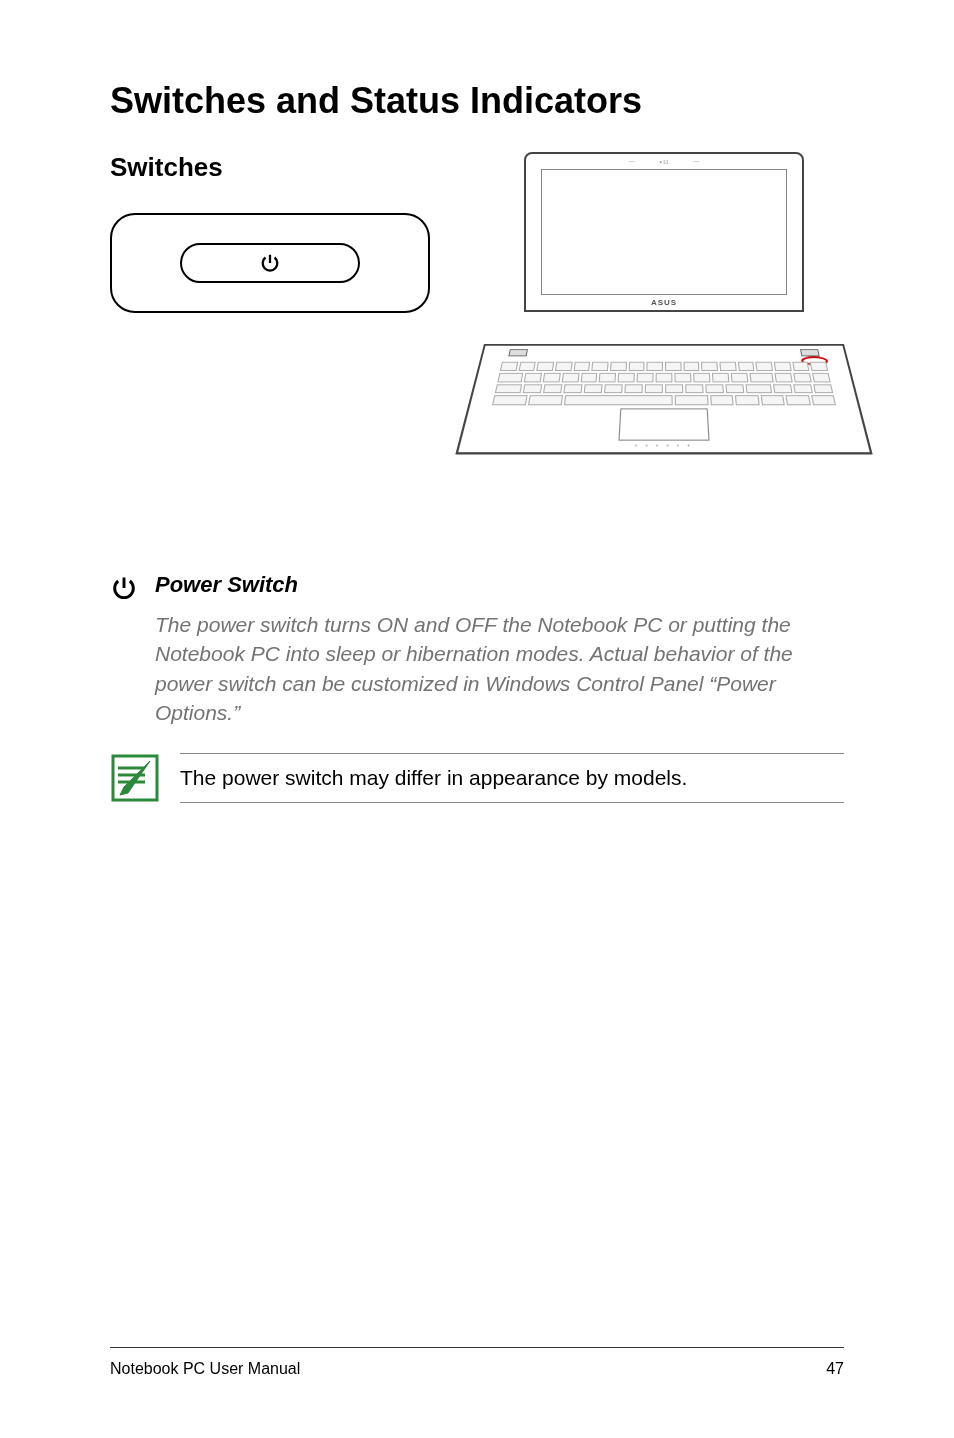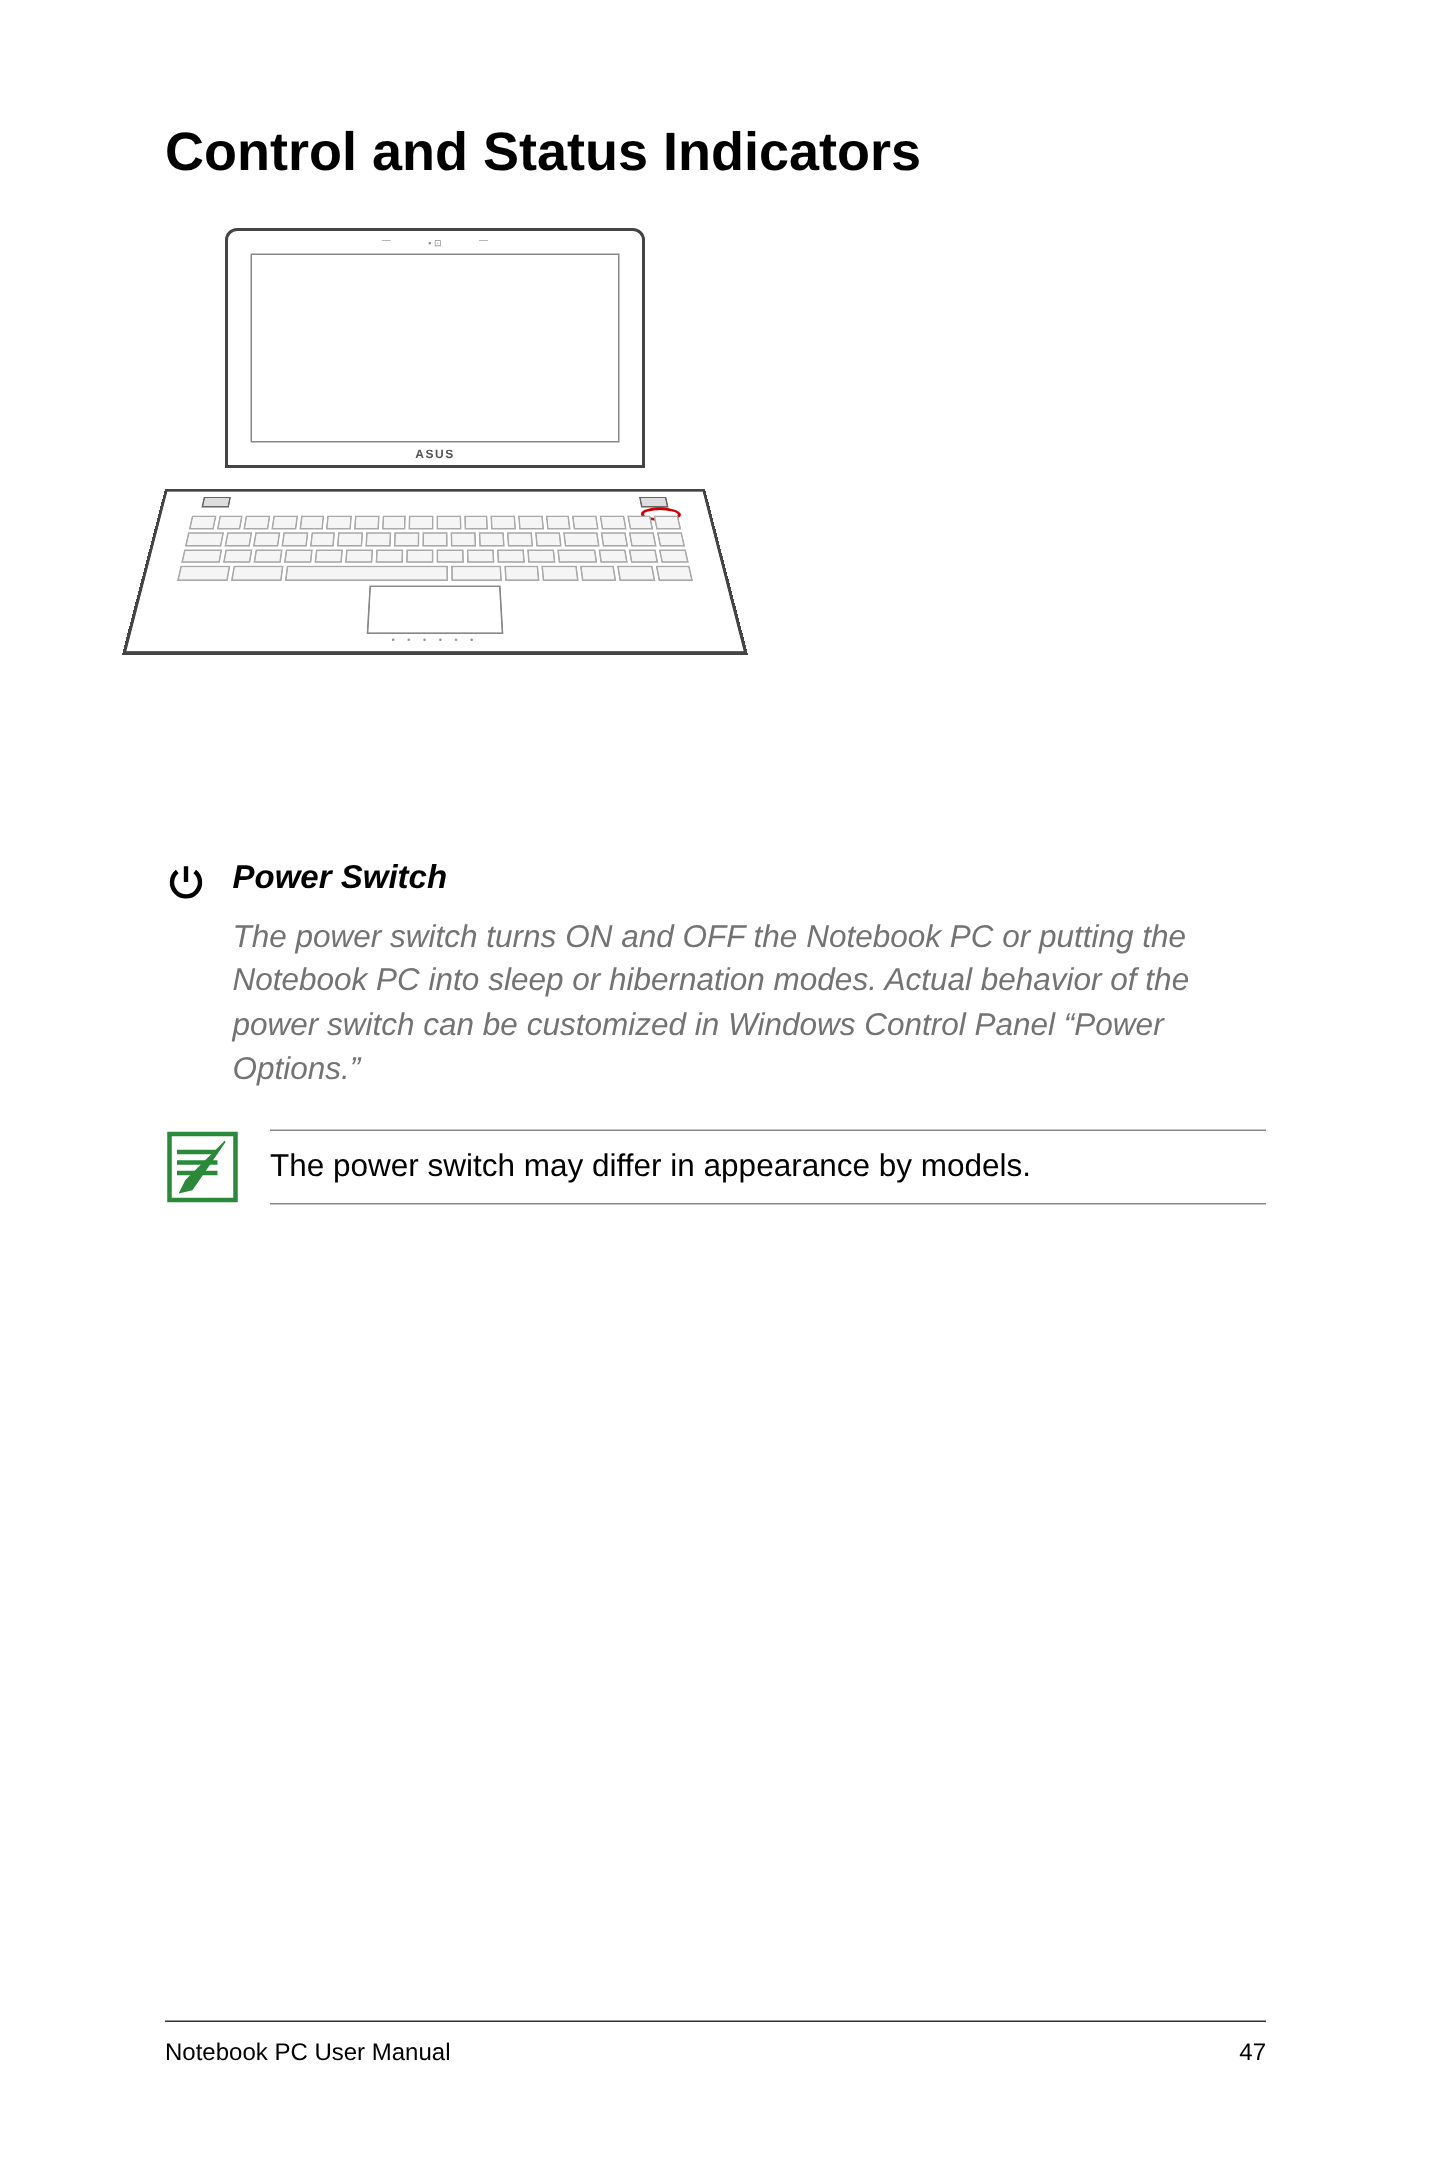--- a/index.html
+++ b/index.html
@@ -232,34 +232,45 @@
       padding-top: 12px;
       display: flex;
       justify-content: space-between;
       font-size: 16px;
       color: #000;
     }
   </style>
 </head>
 <body>
 
-<h1 class="main-heading">Control and Status Indicators</h1>
+<h1 class="main-heading">Switches and Status Indicators</h1>
 
 <div class="top-section">
+  <div class="left-column">
+    <h2 class="sub-heading">Switches</h2>
+    <div class="switch-box">
+      <div class="inner-switch">
+        <svg class="power-icon-svg" viewBox="0 0 24 24" fill="none" stroke="#000" stroke-width="2.5">
+          <path d="M12 3 L12 12"></path>
+          <path d="M7 6 A 8 8 0 1 0 17 6"></path>
+        </svg>
+      </div>
+    </div>
+  </div>
 
   <div class="laptop-diagram">
     <div class="laptop-screen">
       <div class="screen-top-elements">
         <span>—</span>
           <span>▪ ⊡</span>
           <span>—</span>
       </div>
       <div class="laptop-screen-inner"></div>
     </div>
-    <div style="position:relative; text-align:right; height:14px;text-decoration:underline;">
+    <div style="position:relative; text-align:right; height:32px;text-decoration:underline;">
       <span class="brand-label">ASUS</span>
     </div>
     <div class="laptop-base">
       <div class="hinge-left"></div>
       <div class="hinge-right"></div>
       <div class="power-button-highlight"></div>
       <div class="keyboard-area">
         <div class="keyboard-row">
           <div class="key"></div>
             <div class="key"></div>

